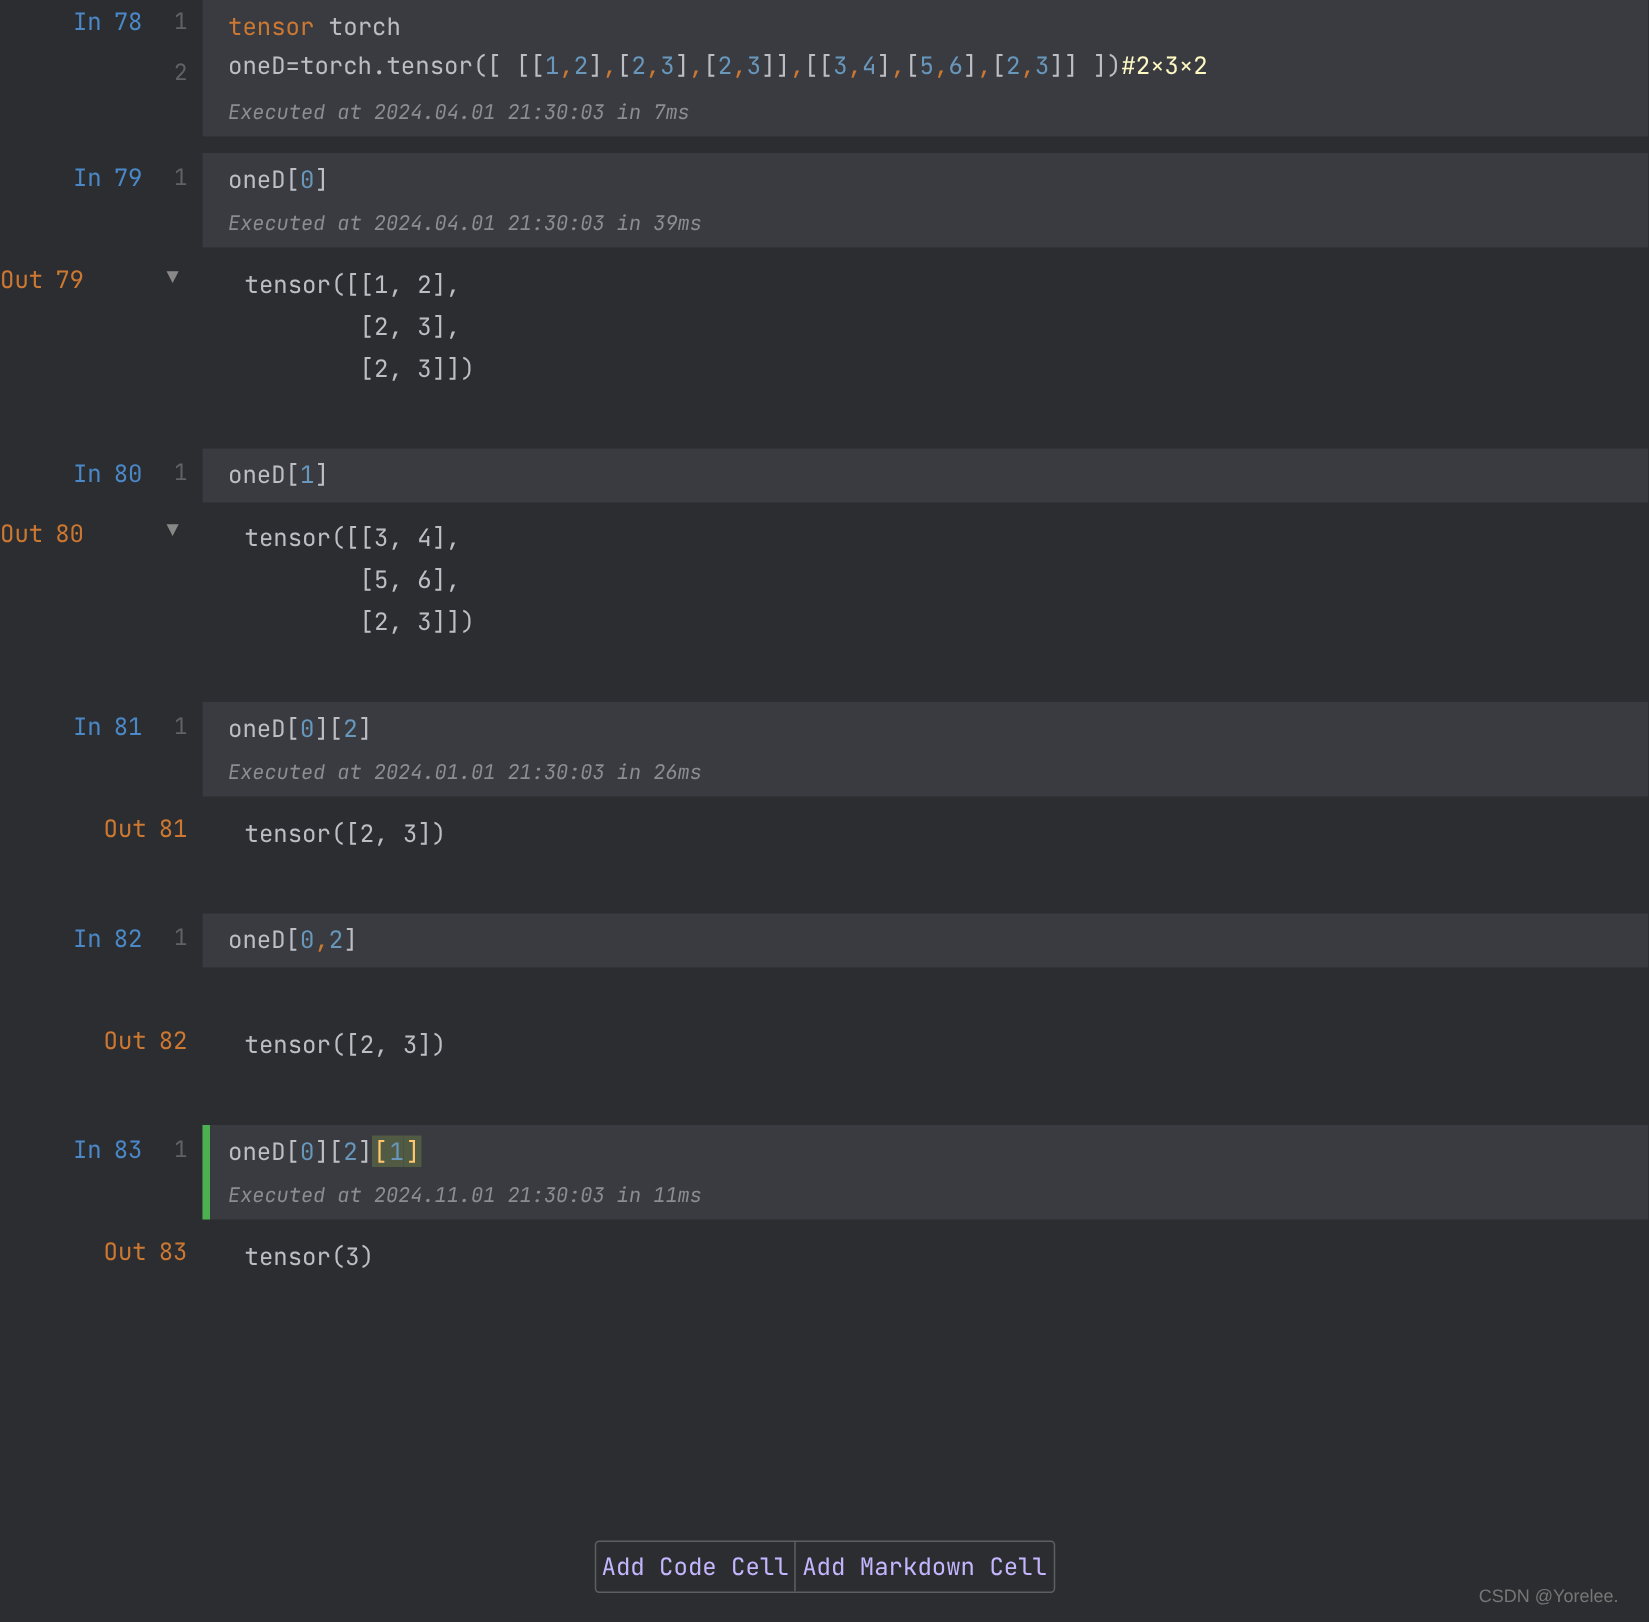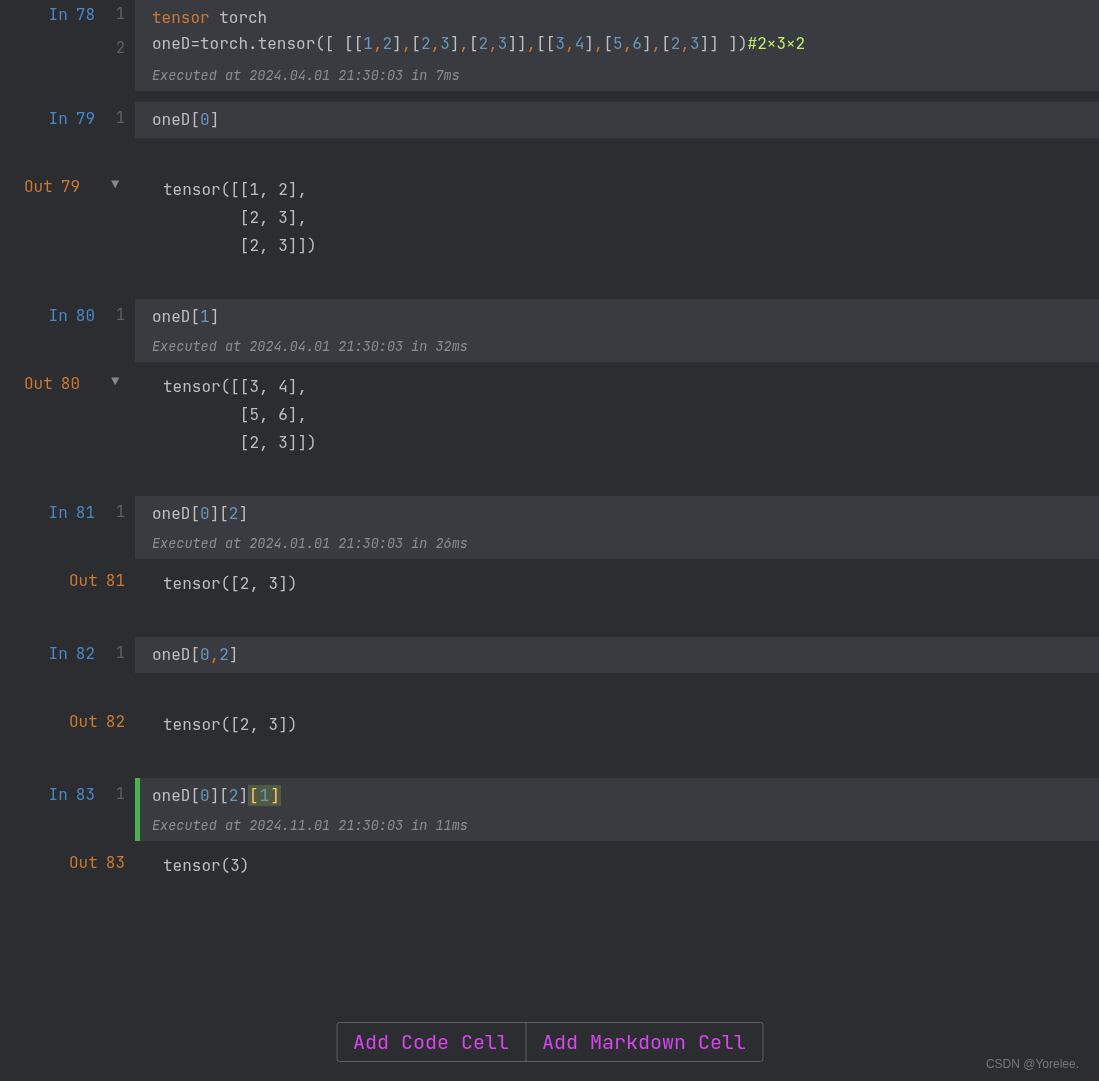--- a/index.html
+++ b/index.html
@@ -21,21 +21,21 @@
       display: flex;
       justify-content: flex-end;
       align-items: center;
       gap: 10px;
       padding-right: 10px;
       height: 32px;
     }
     .gutter.multi { align-items: flex-start; padding-top: 4px; }
     .prompt { display: flex; gap: 8px; }
     .prompt-in { color: #4a88c7; }
-    .prompt-out { color: #cc7832; padding-left: 24px; }
+    .prompt-out { color: #cc7832; }
     .ln-num { color: #606366; width: 20px; text-align: right; font-size: 15px;}
     .chevron { color: #888; cursor: pointer; font-size: 13px; margin-left:auto; margin-right:6px; transform: rotate(0deg);}
     .code-area {
       flex: 1;
       background: #393b40;
       padding: 6px 12px;
       min-height: 32px;
       line-height: 24px;
       position: relative;
       border-left: 5px solid transparent;
@@ -61,43 +61,43 @@
     }
     .spacer { height: 25px; }
     .spacer-sm { height: 10px; }
 
     
     .tk-kw { color: #cc7832; }
     .tk-id { color: #bcbec4; }
     .tk-num { color: #6897bb; }
     .tk-pn { color: #bcbec4; }
     .tk-op { color: #cc7832; }
-    .tk-cm { color: #bef264; font-style: normal;}
+    .tk-cm { color: #fef9c3; font-style: normal;}
     .tk-hl { background: #515b44; color:#ffc66d; padding:0 1px;}
     .tk-hl2 { background: #515b44; }
 
     
     .btn-row {
       position: absolute;
       bottom: 19px;
       left: 50%;
       transform: translateX(-50%);
       display: flex;
       border: 1px solid #5e6060;
       border-radius: 3px;
       overflow: hidden;
       font-size: 14px;
     }
     .btn-row button {
       background: transparent;
       border: none;
-      color: #d946ef;
-      padding: 6px 16px;
+      color: #c4b5fd;
+      padding: 6px 4px;
       font-family: inherit;
-      font-size: 20px;
+      font-size: 16px;
       cursor: pointer;
     }
     .btn-row button:first-child { border-right: 1px solid #5e6060; }
 
     .watermark {
       position: absolute;
       bottom: 10px;
       right: 20px;
       color: #777;
       font-size: 12px;
@@ -144,20 +144,21 @@
         <span>79</span>
       </span>
       <span class="ln-num">1</span>
     </div>
     <div class="code-area">
       <div class="code-line"><span class="tk-id">oneD</span><span class="tk-pn">[</span><span style="color:#6897bb">0</span><span class="tk-pn">]</span></div>
     </div>
   </div>
   <div class="cell-row">
     <div class="gutter" style="height:28px;"></div>
+    <div class="exec-area">Executed at 2024.04.01 21:30:03 in 39ms</div>
   </div>
   <div class="cell-row">
     <div class="gutter multi" style="padding-top:10px;">
       <span class="prompt prompt-out">
         <span>Out</span>
         <span>79</span>
       </span>
       <span class="chevron">▼</span>
     </div>
     <div class="out-area">tensor([[1, 2],
@@ -175,24 +176,20 @@
         <span>In</span>
         <span>80</span>
       </span>
       <span class="ln-num">1</span>
     </div>
     <div class="code-area">
       <div class="code-line"><span class="tk-id">oneD</span><span class="tk-pn">[</span><span style="color:#6897bb">1</span><span class="tk-pn">]</span></div>
     </div>
   </div>
   <div class="cell-row">
-    <div class="gutter" style="height:28px;"></div>
-    <div class="exec-area">Executed at 2024.04.01 21:30:03 in 32ms</div>
-  </div>
-  <div class="cell-row">
     <div class="gutter multi" style="padding-top:10px;">
       <span class="prompt prompt-out">
         <span>Out</span>
         <span>80</span>
       </span>
       <span class="chevron">▼</span>
     </div>
     <div class="out-area">tensor([[3, 4],
         [5, 6],
         [2, 3]])</div>

